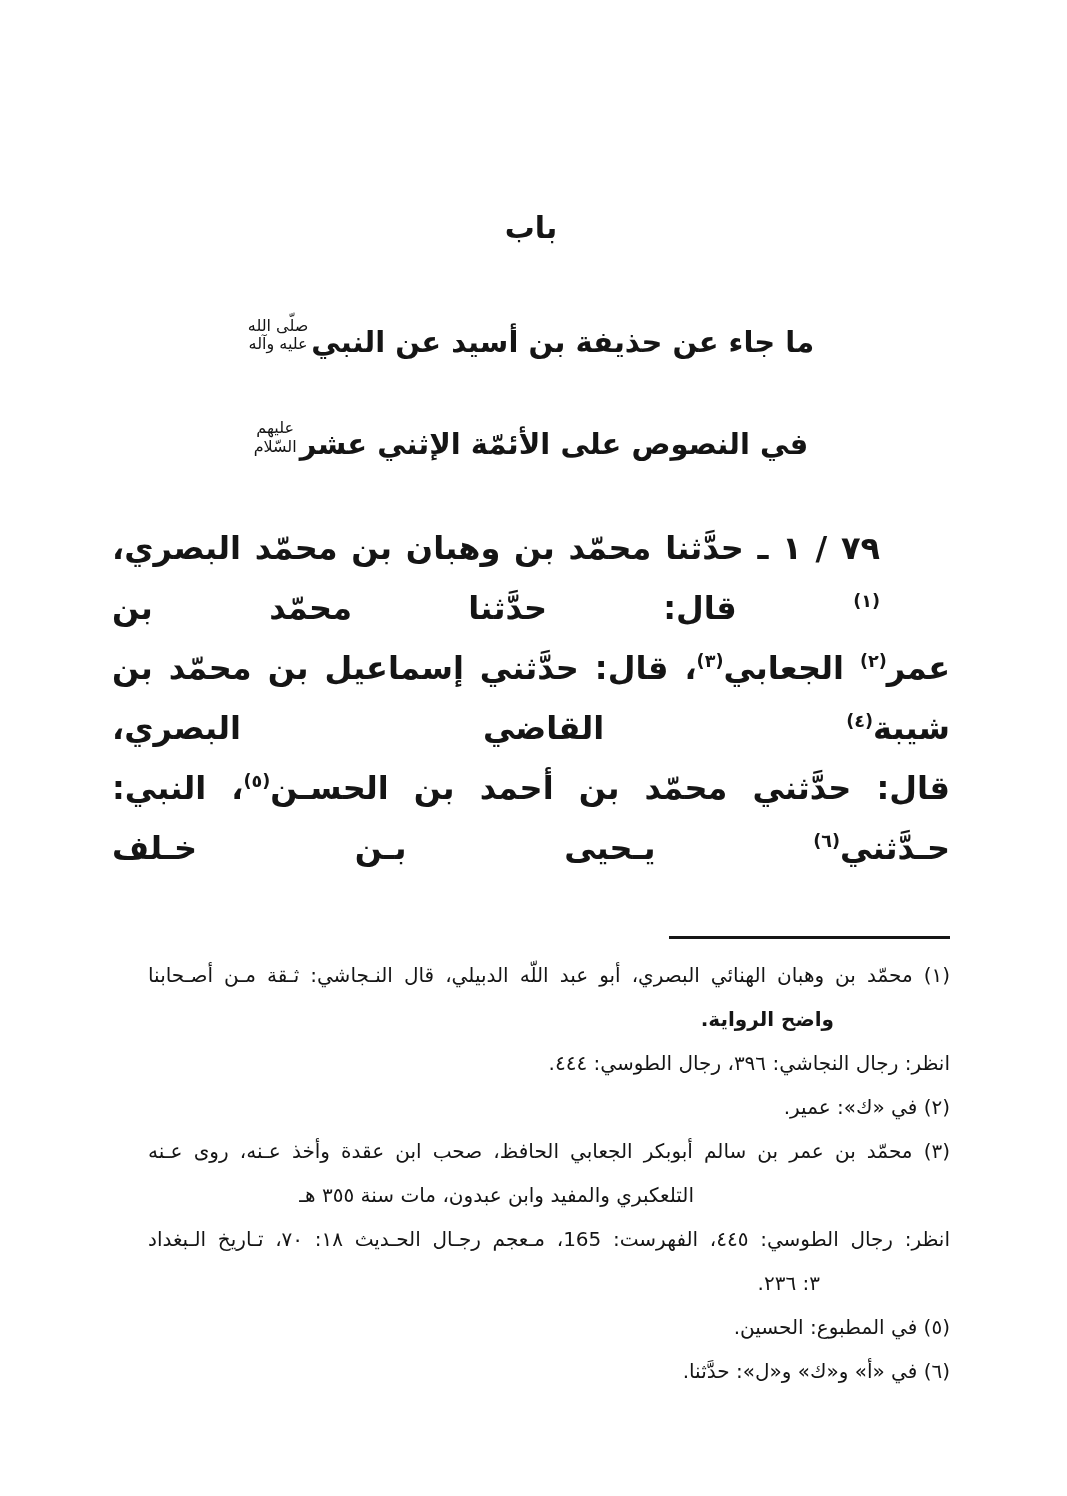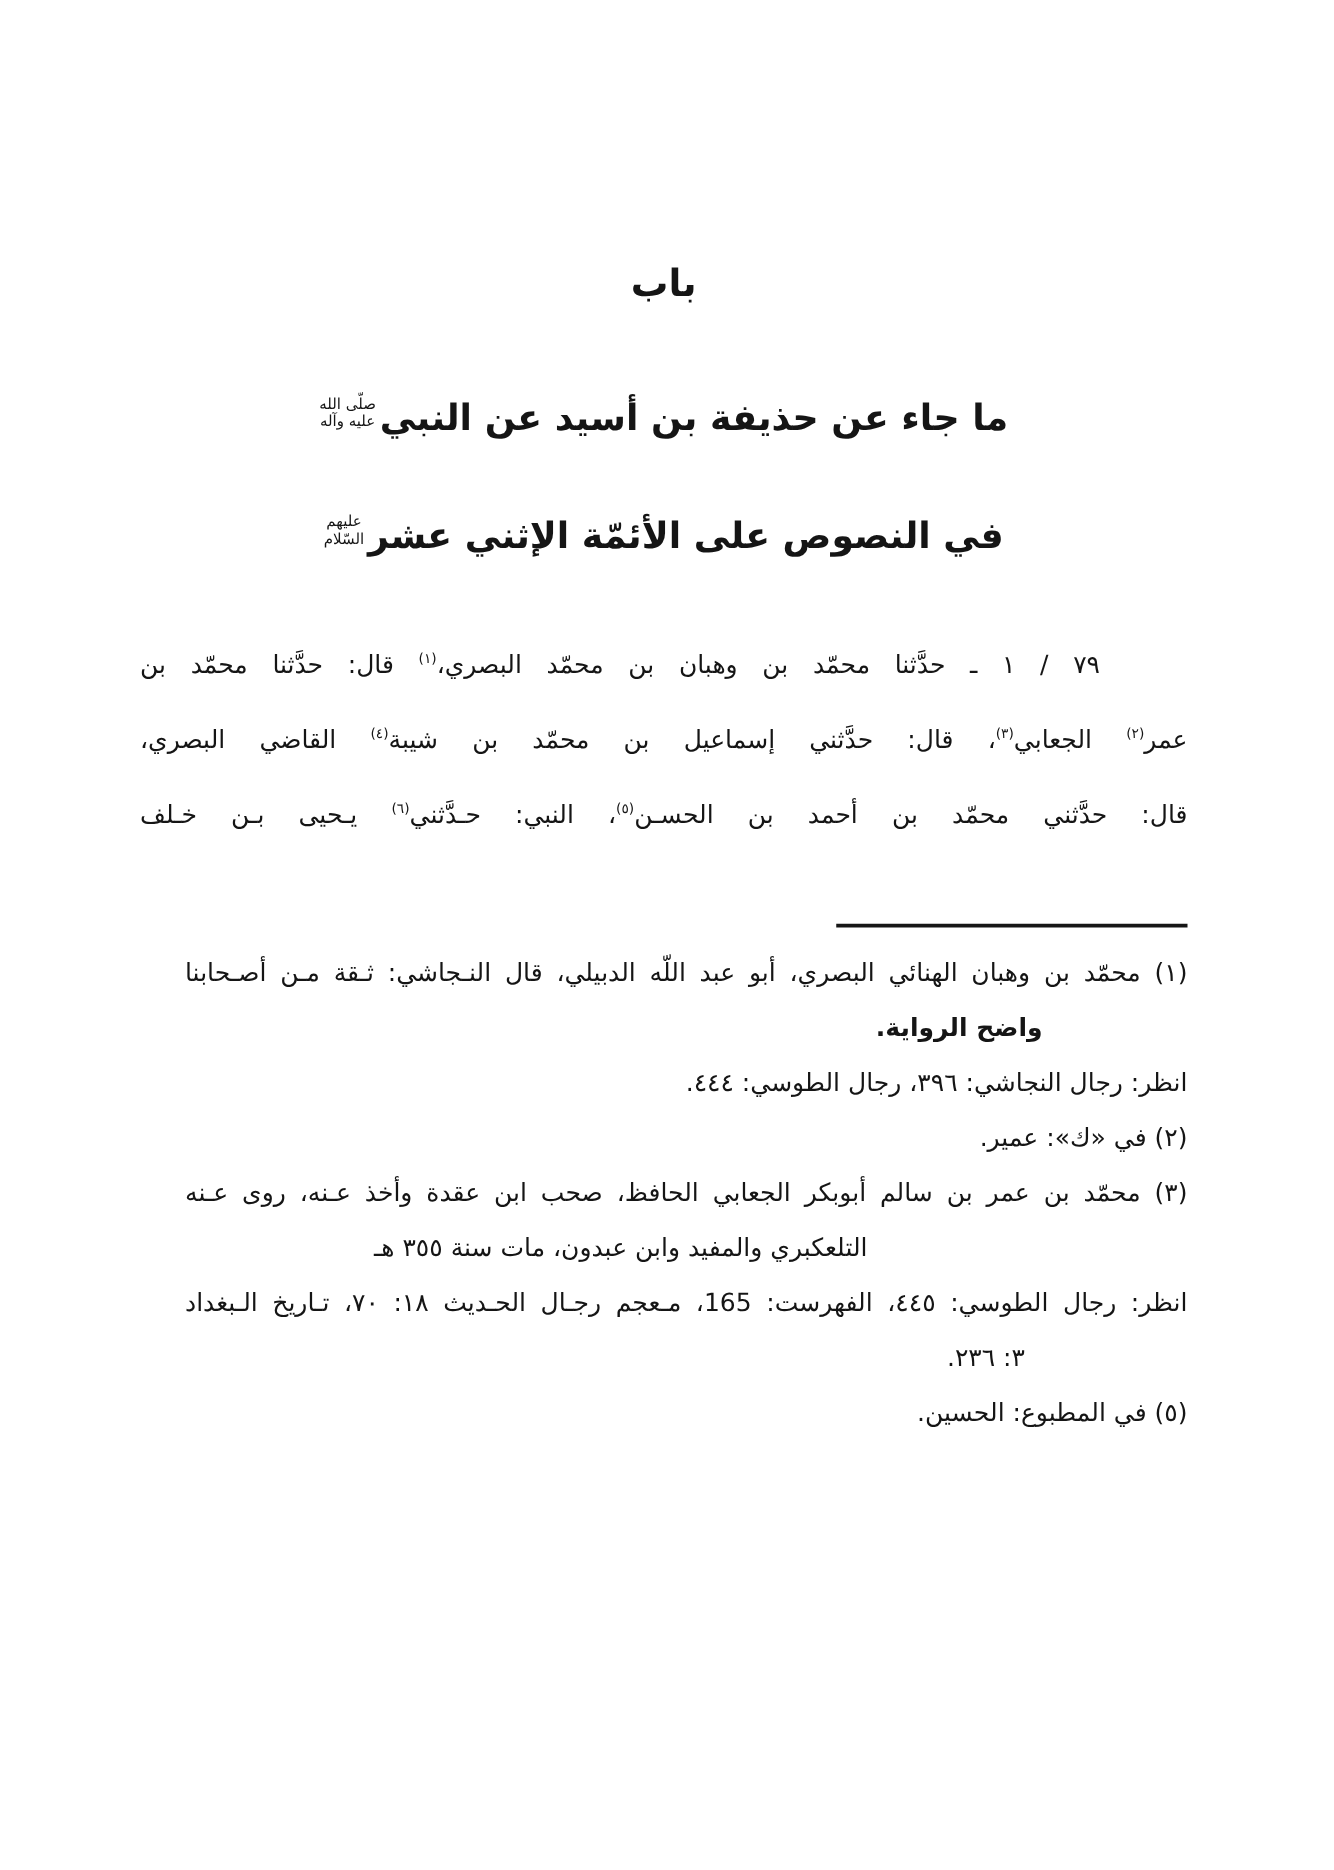--- a/index.html
+++ b/index.html
@@ -27,32 +27,32 @@
   }
   .heading {
     text-align: center;
     font-size: 29px;
     font-weight: 700;
   }
   .heading-hadith { margin-top: 72px; }
   .heading-subject { margin-top: 60px; }
   .honorific {
     display: inline-block;
-    font-size: 12px;
+    font-size: 16px;
     line-height: 1.15;
     font-weight: 400;
     text-align: center;
     vertical-align: 3px;
     margin-right: 3px;
   }
   .honorific .hl { display: block; }
   .matn {
     margin-top: 56px;
-    font-size: 20px;
-    font-weight: 400;
+    font-size: 32px;
+    font-weight: 700;
   }
   .matn .line {
     line-height: 60px;
     text-align: justify;
     text-align-last: justify;
   }
   .matn .line.first { padding-right: 70px; }
   .fn-ref {
     font-size: 0.55em;
     vertical-align: super;
@@ -108,16 +108,17 @@
     <div class="footnotes">
       <div class="fn-line fn-justify">(١) محمّد بن وهبان الهنائي البصري، أبو عبد اللّه الدبيلي، قال النـجاشي: ثـقة مـن أصـحابنا</div>
       <div class="fn-line fn-indent-sm">واضح الرواية.</div>
       <div class="fn-line">انظر: رجال النجاشي: ٣٩٦، رجال الطوسي: ٤٤٤.</div>
       <div class="fn-line">(٢) في «ك»: عمير.</div>
       <div class="fn-line fn-justify">(٣) محمّد بن عمر بن سالم أبوبكر الجعابي الحافظ، صحب ابن عقدة وأخذ عـنه، روى عـنه</div>
       <div class="fn-line fn-indent-lg">التلعكبري والمفيد وابن عبدون، مات سنة ٣٥٥ هـ</div>
       <div class="fn-line fn-justify">انظر: رجال الطوسي: ٤٤٥، الفهرست: 165، مـعجم رجـال الحـديث ١٨: ٧٠، تـاريخ الـبغداد</div>
       <div class="fn-line fn-indent-md">٣: ٢٣٦.</div>
       <div class="fn-line">(٥) في المطبوع: الحسين.</div>
+      <div class="fn-line">(٦) في «أ» و«ك» و«ل»: حدَّثنا.</div>
     </div>
 
   </div>
 </div>
 
 </body></html>

